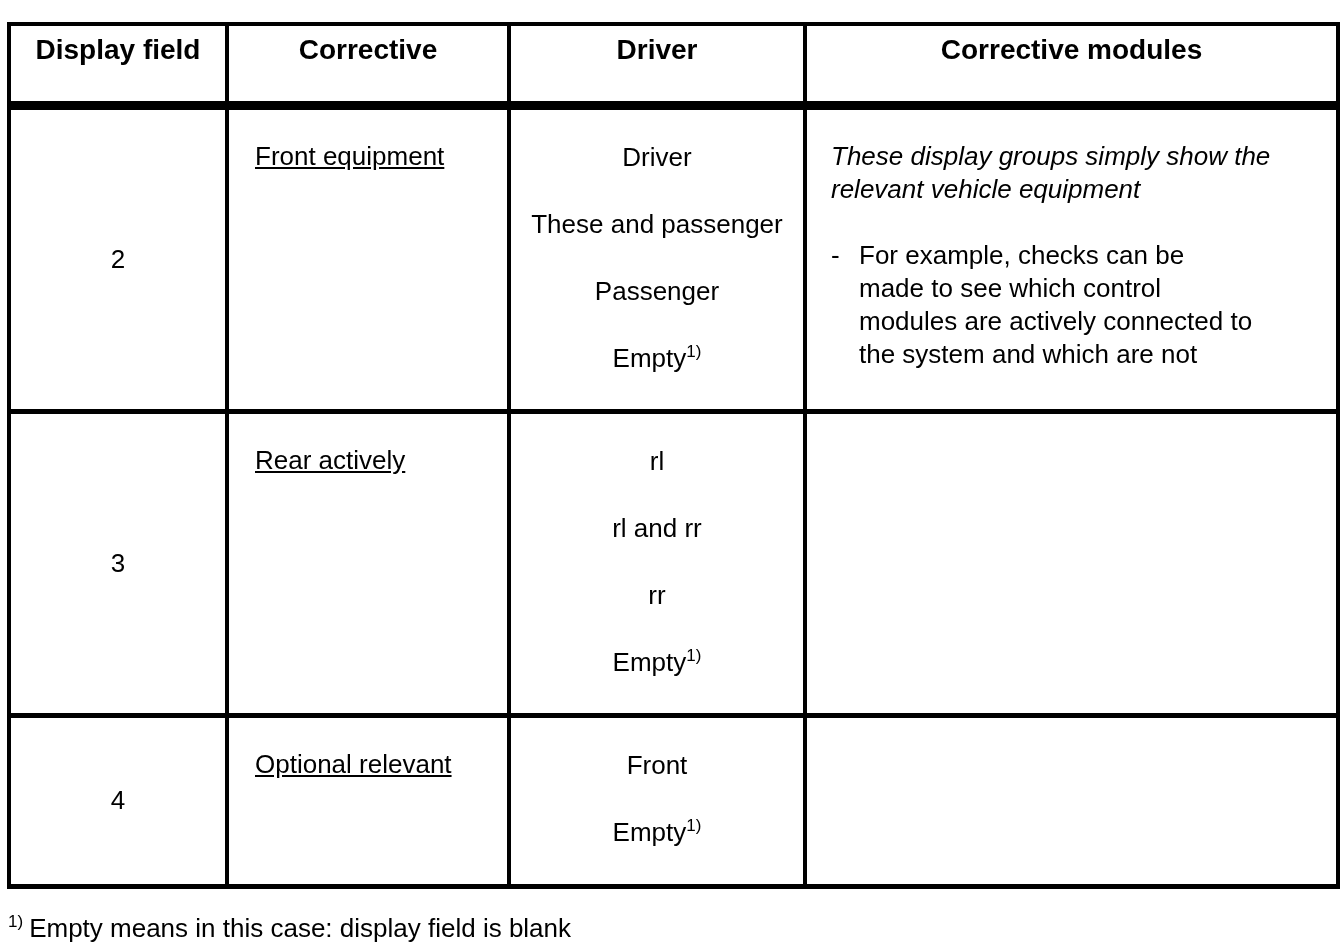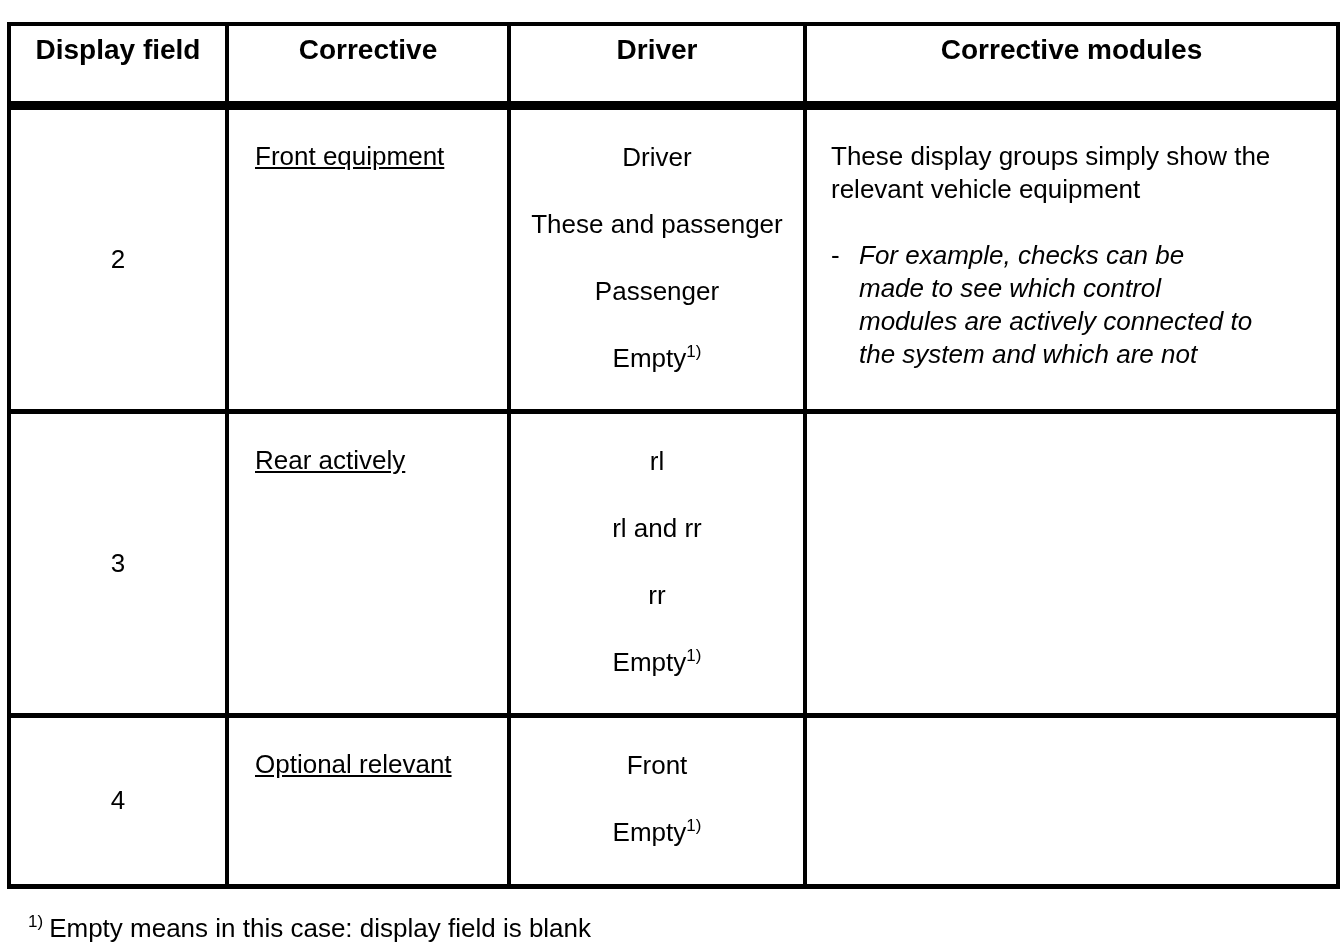--- a/index.html
+++ b/index.html
@@ -66,40 +66,39 @@
     font-size: 17px;
     vertical-align: super;
     line-height: 0;
   }
   td.cell-corrective {
     padding: 30px 20px 0 24px;
     line-height: 33px;
   }
   .corrective-intro {
     white-space: pre-line;
+    font-style: italic;
   }
   .corrective-bullet {
     display: flex;
     margin-top: 33px;
   }
   .bullet-marker {
     flex: 0 0 28px;
     width: 28px;
   }
   .bullet-text {
     white-space: pre-line;
-    font-style: italic;
   }
   .footnote {
     position: absolute;
     left: 8px;
     top: 912px;
     font-size: 26px;
     line-height: 33px;
-    margin-left: 20px;
   }
   .footnote sup.fn-mark {
     margin-right: 6px;
   }
 </style>
 </head>
 <body>
 
 <table class="doc-table">
   <colgroup>

